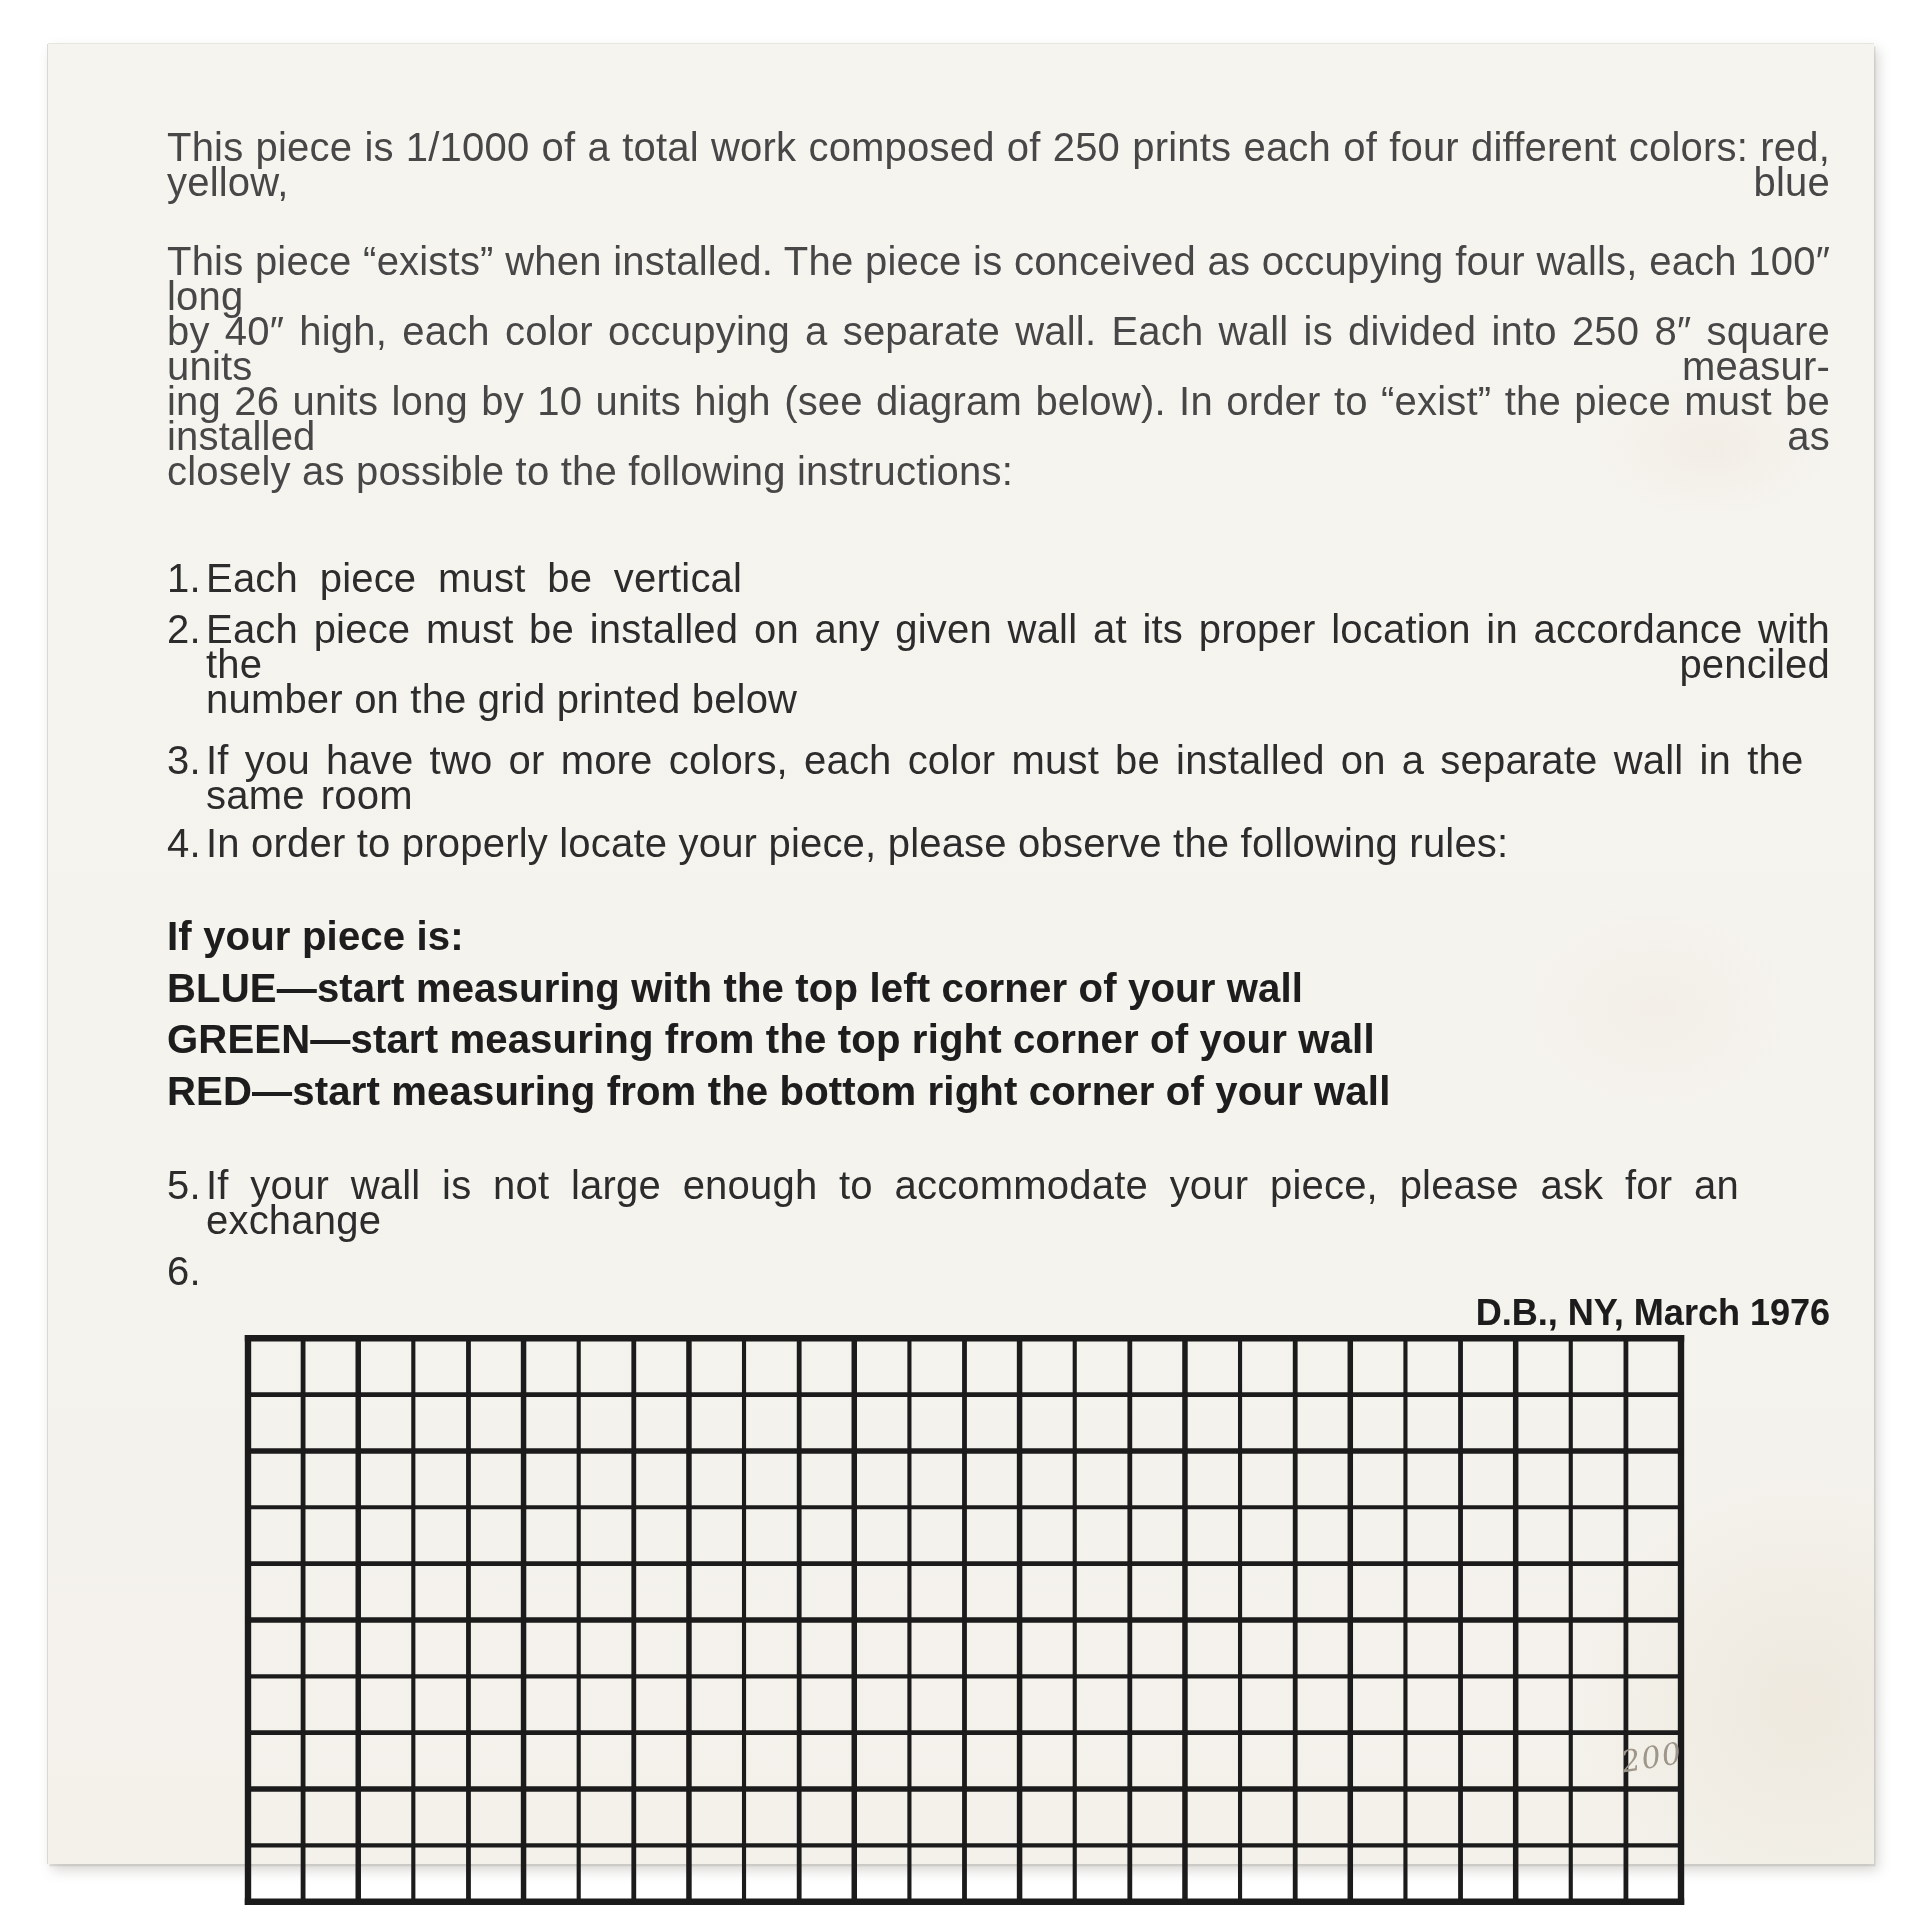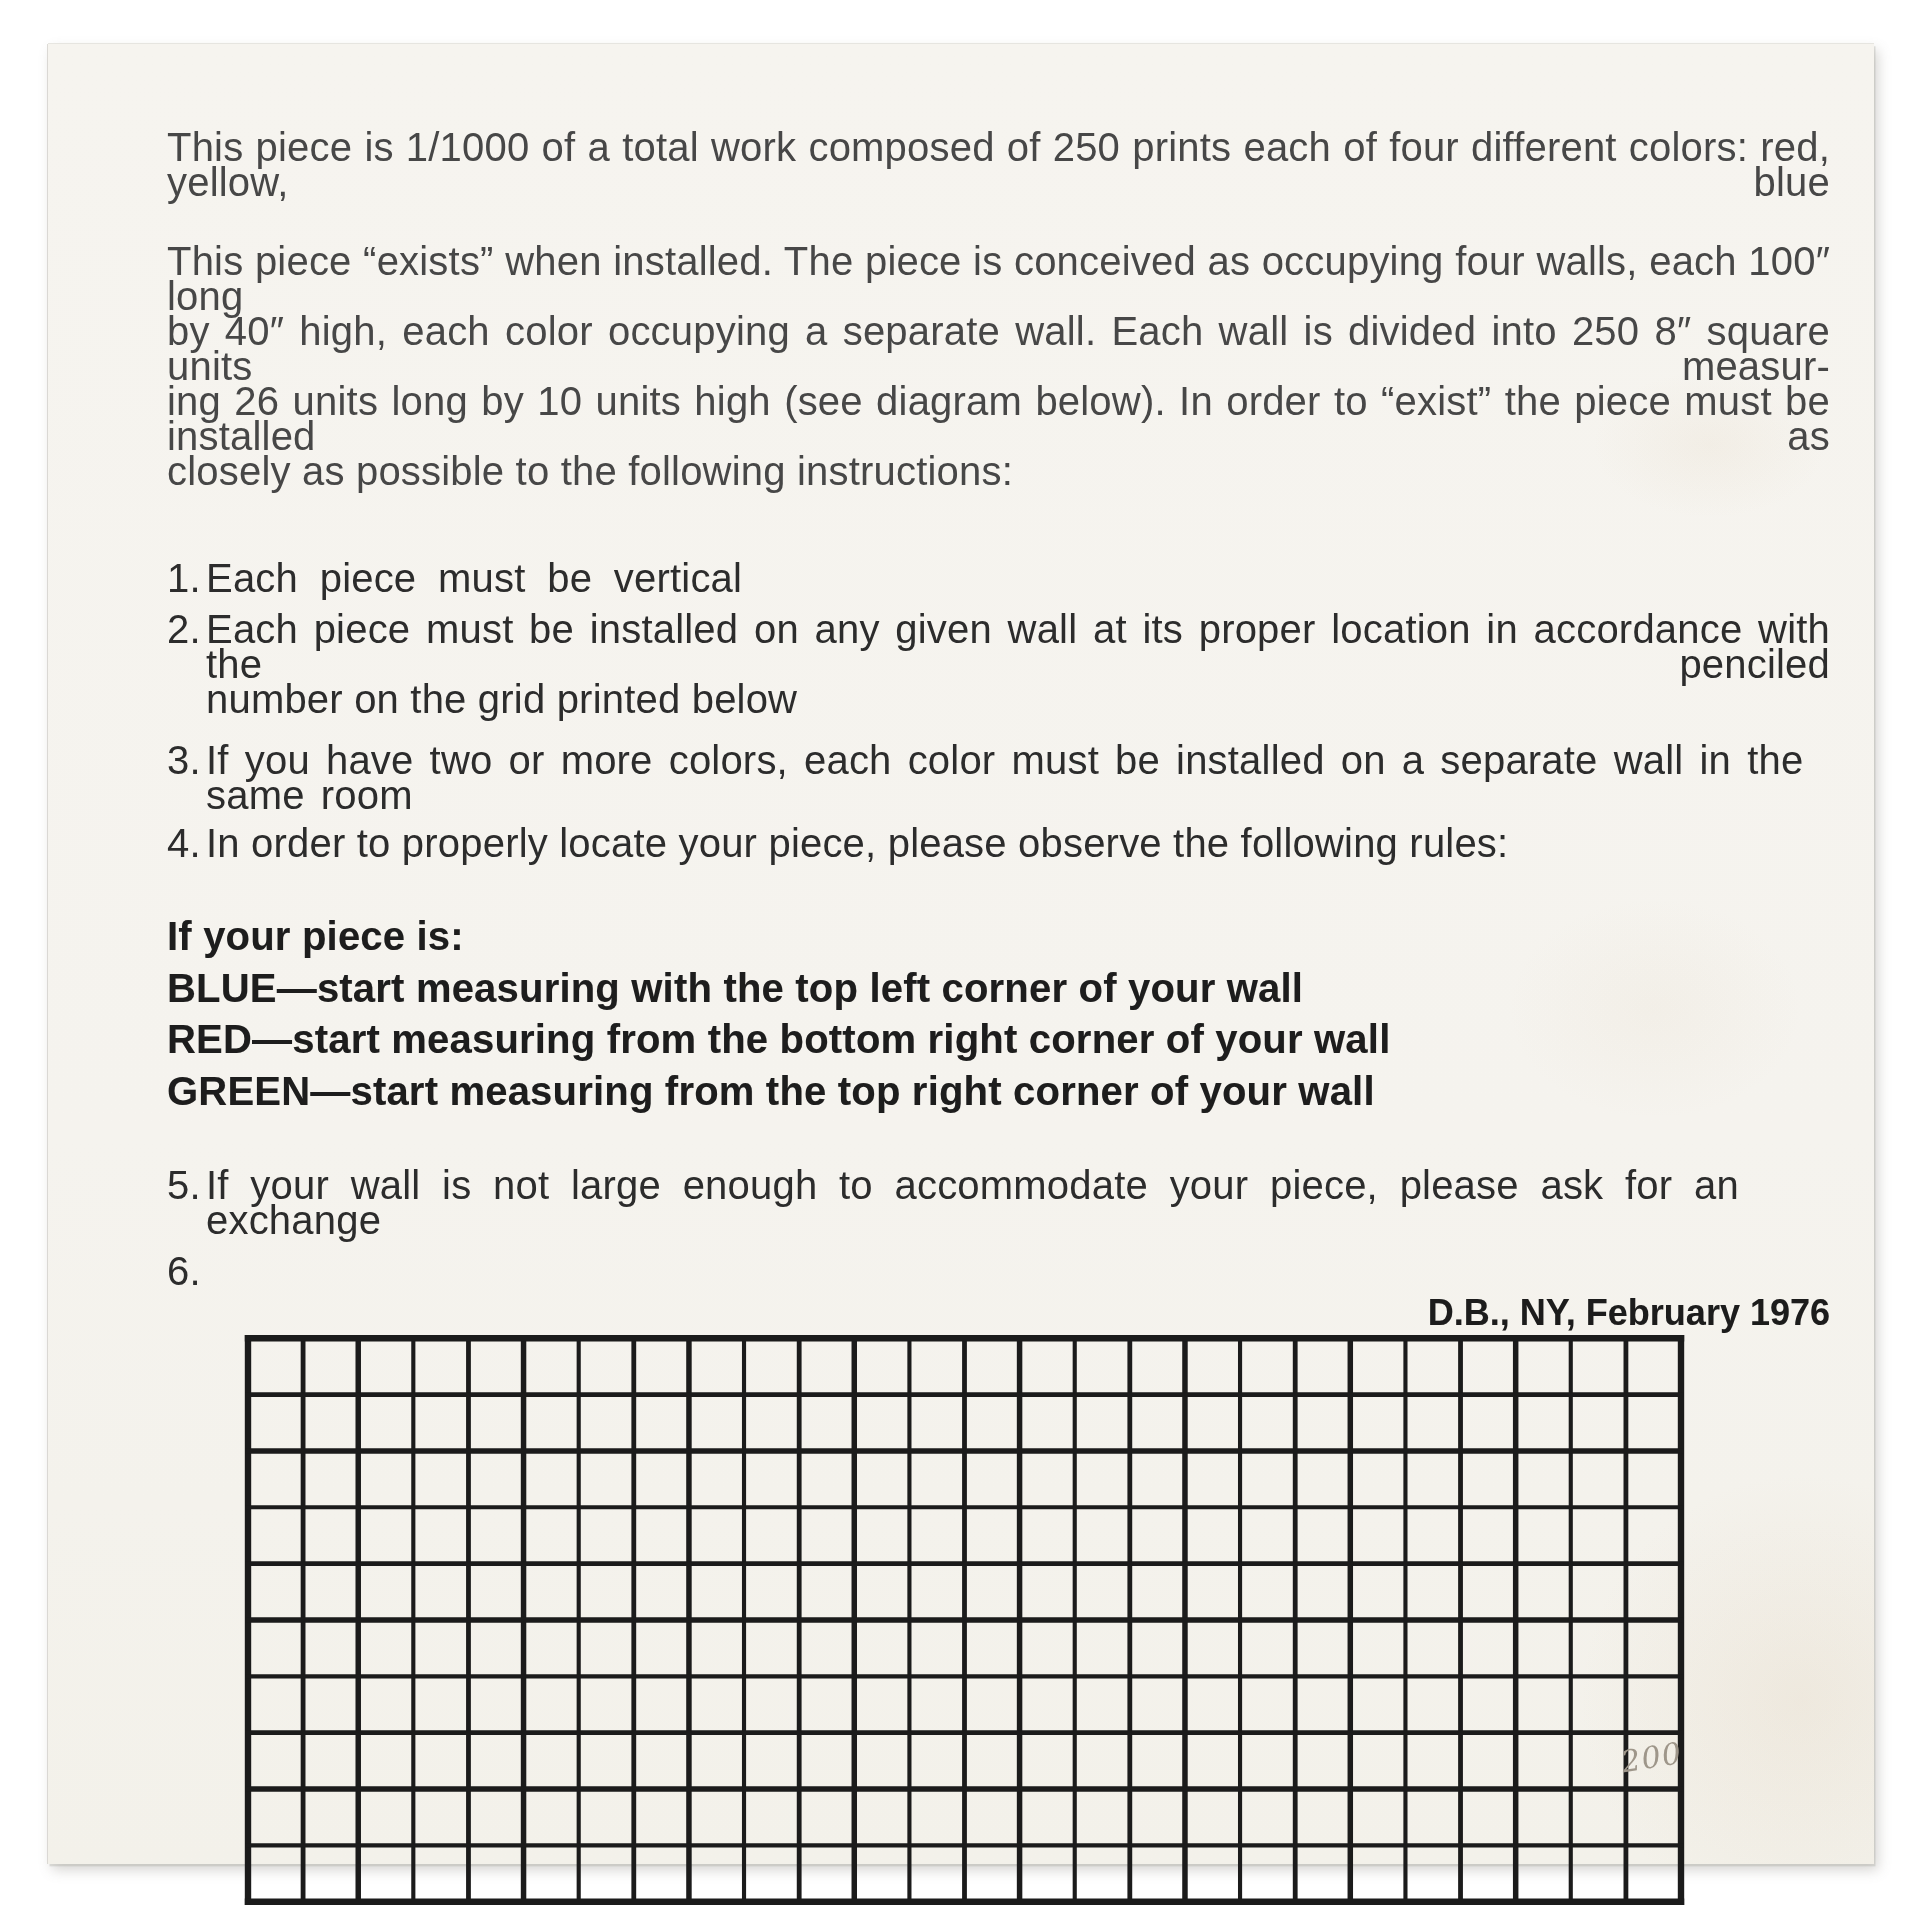--- a/index.html
+++ b/index.html
@@ -96,40 +96,40 @@
         <span class="num">4.</span><span>In order to properly locate your piece, please observe the following rules:</span>
       </div>
     </div>
 
     <div class="rules-block">
       <div class="line strong" style="margin-top:58px">If your piece is:</div>
       <div class="line strong" style="margin-top:16.5px">
         <span>BLUE</span><span>—start measuring with the top left corner of your wall</span>
       </div>
       <div class="line strong" style="margin-top:16.5px">
-        <span>RED</span><span>—start measuring from the bottom right corner of your wall</span>
+        <span>GREEN</span><span>—start measuring from the top right corner of your wall</span>
       </div>
       <div class="line strong" style="margin-top:16.5px">
-        <span>GREEN</span><span>—start measuring from the top right corner of your wall</span>
+        <span>RED</span><span>—start measuring from the bottom right corner of your wall</span>
       </div>
     </div>
 
     <div class="item" style="margin-top:59px">
       <div class="line ws2">
         <span class="num">5.</span><span>If your wall is not large enough to accommodate your piece, please ask for an exchange</span>
       </div>
     </div>
 
     <div class="item" style="margin-top:16.5px">
       <div class="line ws2">
         <span class="num">6.</span>
       </div>
     </div>
 
-    <div class="signature" style="margin-top:56px">D.B., NY, February 1976</div>
+    <div class="signature" style="margin-top:56px">D.B., NY, March 1976</div>
 
     <svg id="grid-svg" width="1433" height="564" viewBox="0 0 1907 750">
       <g id="grid-lines" fill="none" stroke-linecap="square" stroke="#1b1b1b">
           <line x1="0" y1="0" x2="0" y2="750" stroke-width="8.5"></line>
           <line x1="73.3" y1="0" x2="73.3" y2="750" stroke-width="6.4"></line>
           <line x1="146.7" y1="0" x2="146.7" y2="750" stroke-width="7.3"></line>
           <line x1="220" y1="0" x2="220" y2="750" stroke-width="5.5"></line>
           <line x1="293.4" y1="0" x2="293.4" y2="750" stroke-width="6.4"></line>
           <line x1="366.7" y1="0" x2="366.7" y2="750" stroke-width="7.3"></line>
           <line x1="440.1" y1="0" x2="440.1" y2="750" stroke-width="5.5"></line>

